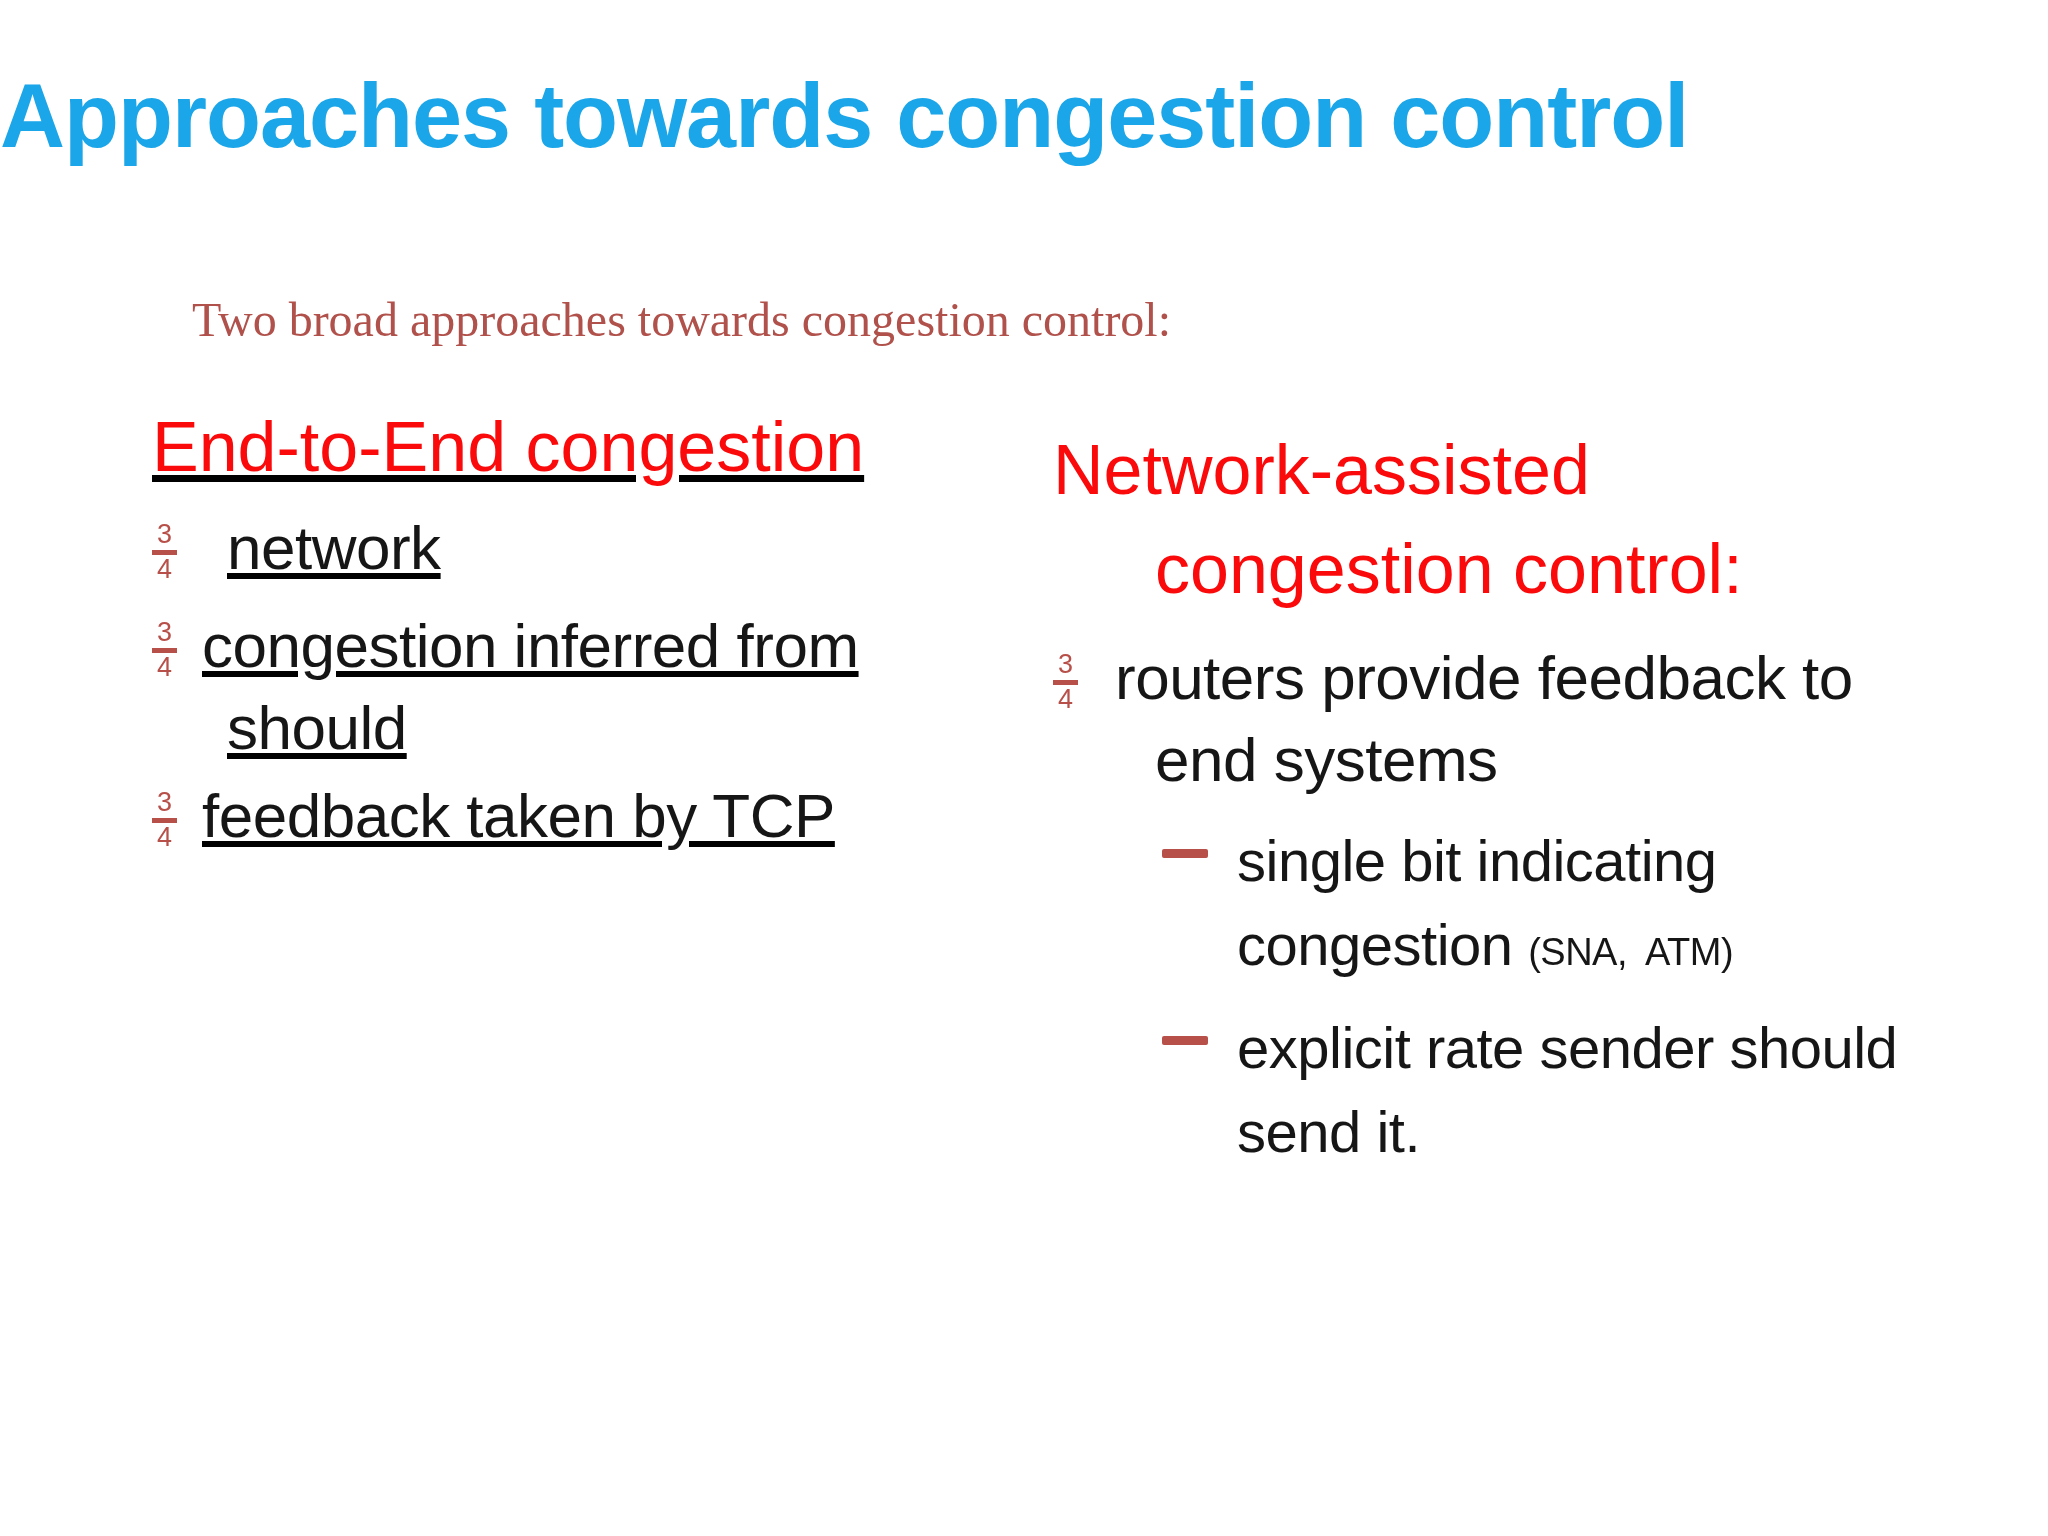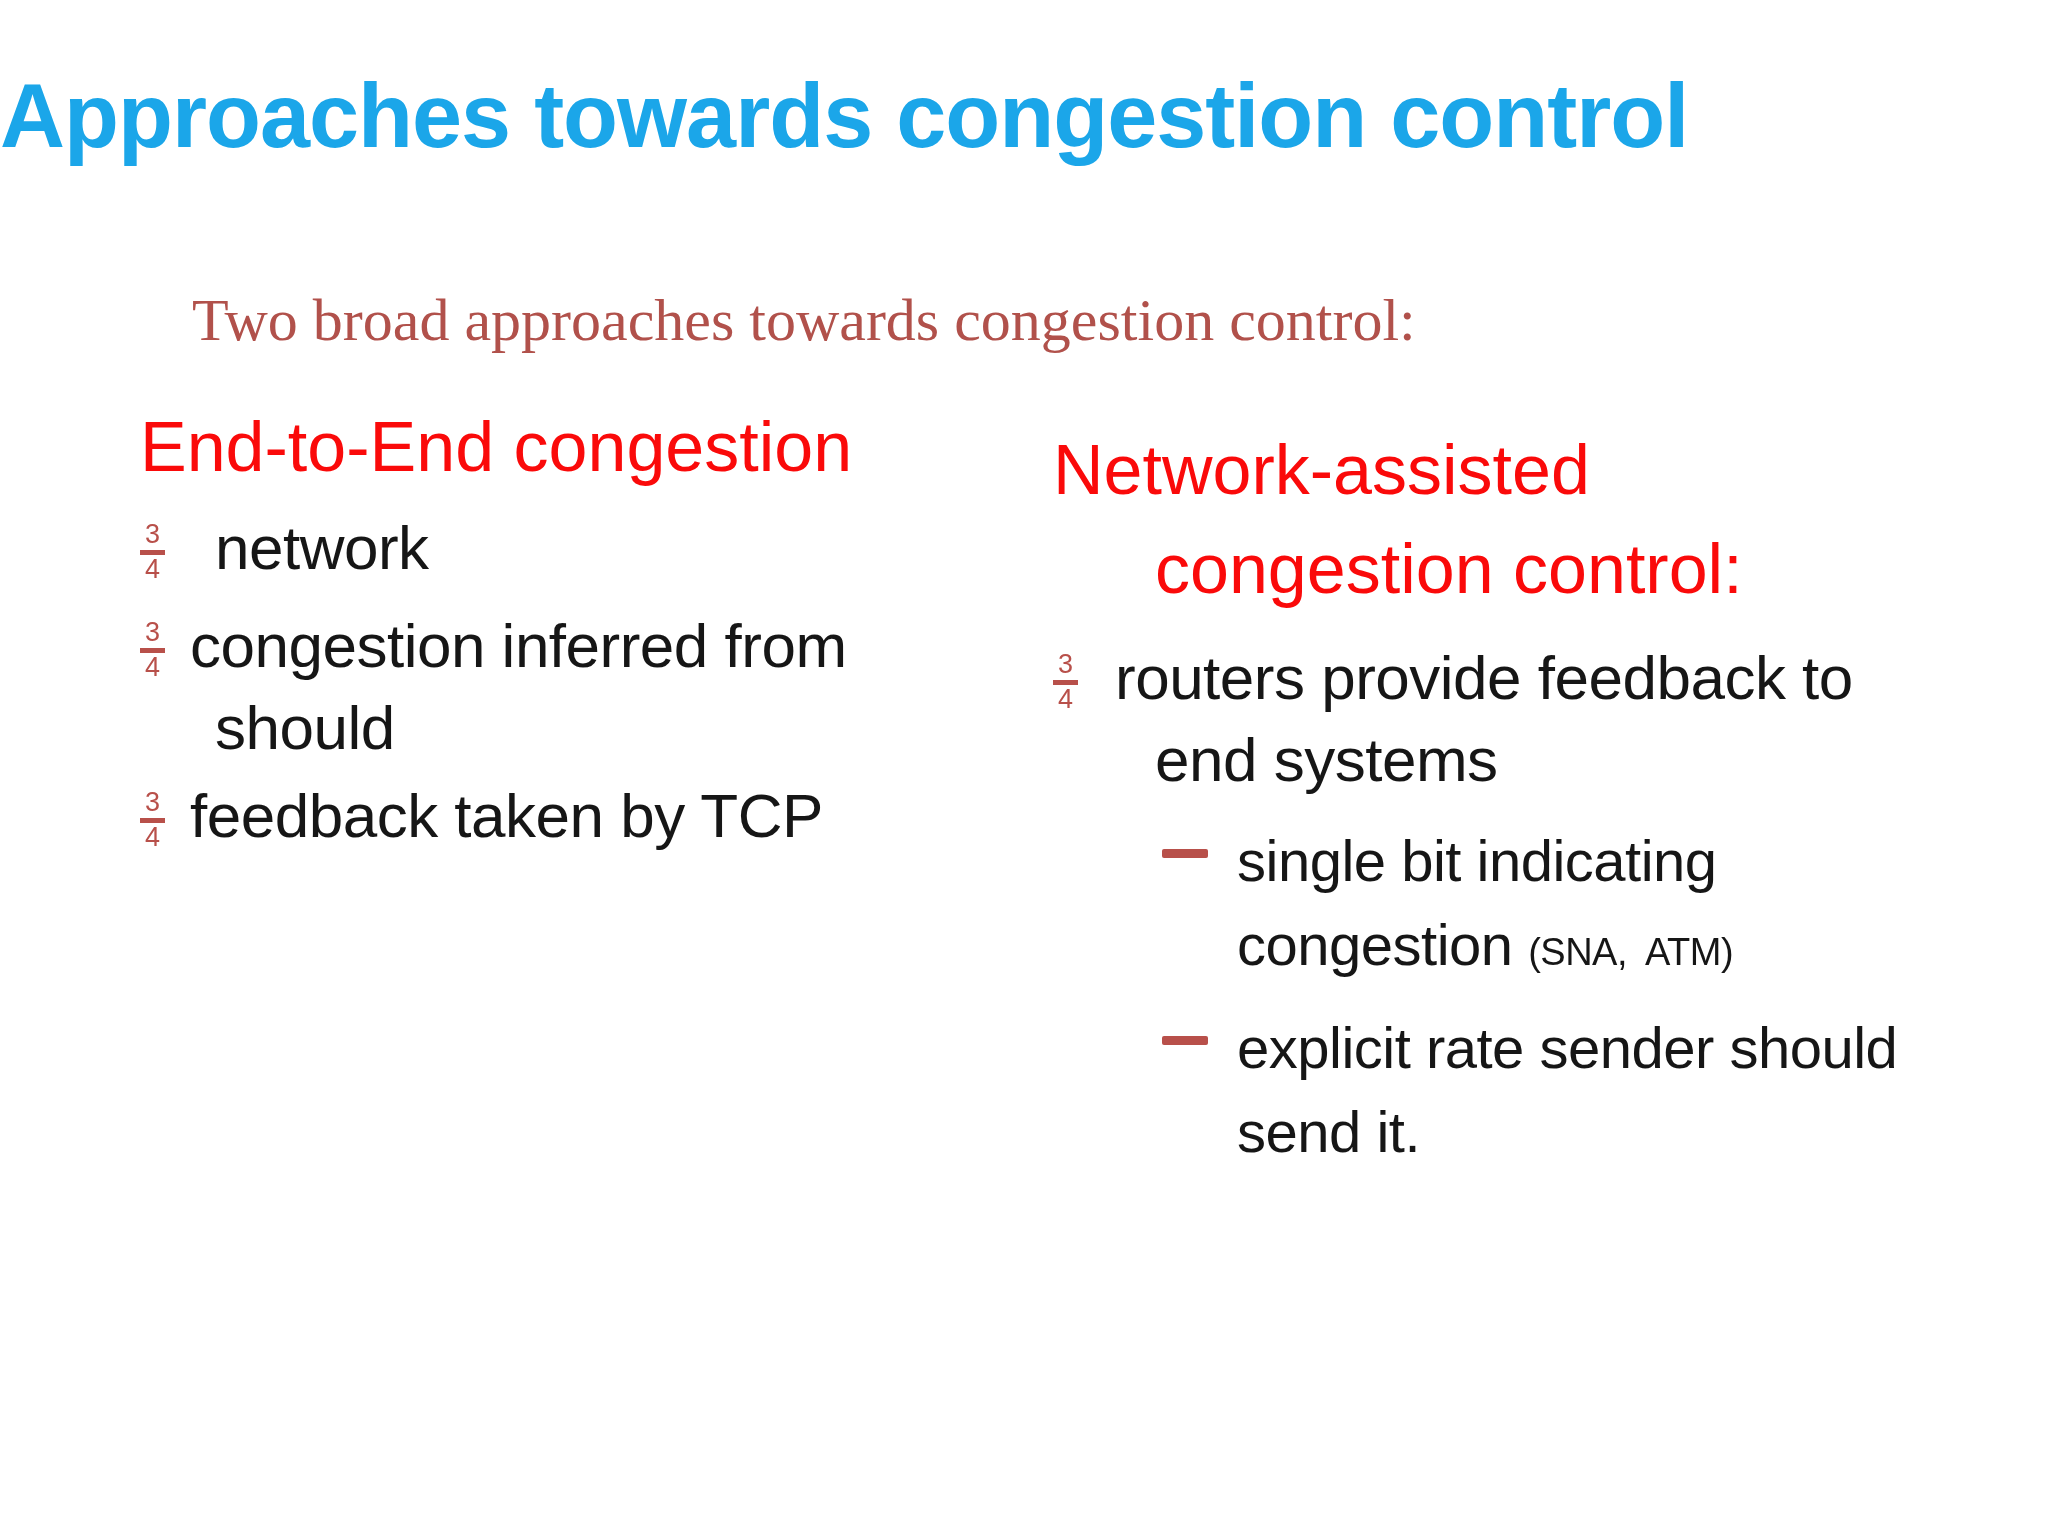--- a/index.html
+++ b/index.html
@@ -15,26 +15,26 @@
     position:absolute;top:62px;left:0;width:2048px;
     text-align:left;
     font-family:"Liberation Sans",sans-serif;
     font-weight:bold;font-size:90px;line-height:108px;
     letter-spacing:-1px;
     color:var(--c-title,#1ba6e9);
   }
   .subtitle{
     position:absolute;top:280px;left:192px;
     font-family:"Liberation Serif",serif;
-    font-size:60px;line-height:80px;
+    font-size:48px;line-height:80px;
     color:var(--c-subtitle,#b1514b);
   }
 
   .col{position:absolute;}
-  .col-left{left:140px;top:398px;width:930px;}
+  .col-left{left:152px;top:398px;width:930px;text-decoration:underline;}
   .col-right{left:1053px;top:421px;width:1000px;}
 
   .heading{
     font-size:70px;line-height:99px;
     color:var(--c-red,#fa0a0a);
   }
   .col-left  .heading .h-indent{margin-left:75px;}
   .col-right .heading .h-indent{margin-left:102px;}
   .col-left  .heading{margin-bottom:0;}
 

